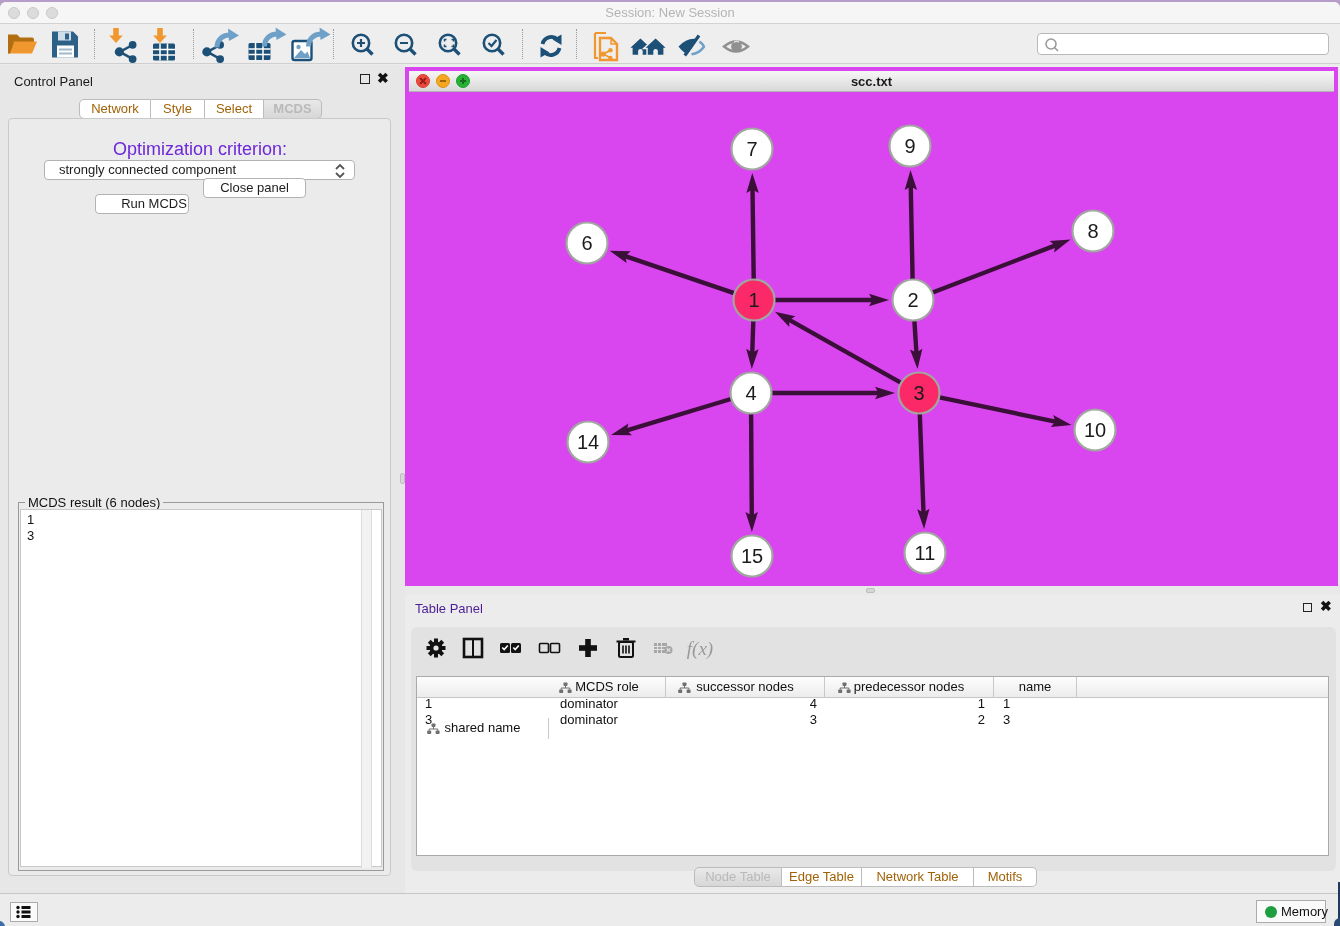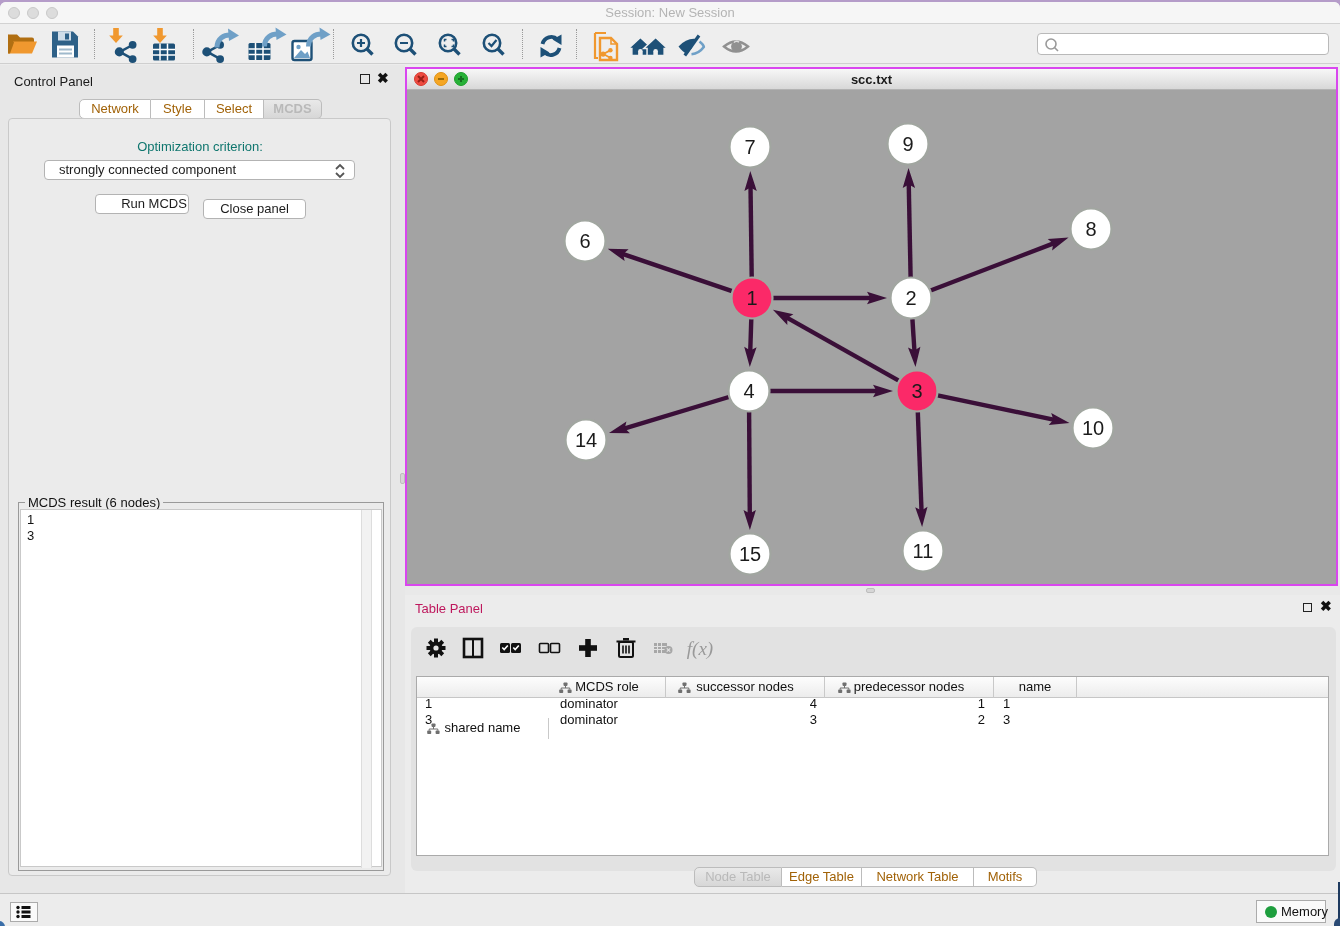--- a/index.html
+++ b/index.html
@@ -17,40 +17,40 @@
 #searchbox { position:absolute; left:1037px; top:9px; width:292px; height:22px; background:#fff; border:1px solid #b9b9b9; border-radius:4px; }
 
 #cpanel { position:absolute; left:0; top:63px; width:400px; height:828px; background:#e7e7e7; }
 #cpanel-hdr { position:absolute; left:14px; top:9px; font-size:13px; color:#1a1a1a; }
 .tabrow { position:absolute; display:flex; }
 .tab { height:20px; line-height:18px; font-size:13px; color:#a16207; background:#fff; border:1px solid #bcbcbc; border-left:none; padding:0; text-align:center; }
 .tab.first { border-left:1px solid #bcbcbc; border-radius:5px 0 0 5px; }
 .tab.last { border-radius:0 5px 5px 0; }
 .tab.sel { background:linear-gradient(#e9e9e9,#d7d7d7); color:#b9b9b9; }
 #cpane { position:absolute; left:8px; top:53px; width:383px; height:758px; background:#ebebeb; border:1px solid #c9c9c9; border-radius:4px; }
-#optlabel { position:absolute; left:0; top:74px; width:100%; text-align:center; font-size:13px; color:#0f766e; }
+#optlabel { position:absolute; left:0; top:74px; width:100%; text-align:center; font-size:18px; color:#6d28d9; }
 #optsel { position:absolute; left:44px; top:95px; width:311px; height:20px; background:#fff; border:1px solid #b3b3b3; border-radius:4px; font-size:13px; color:#1c1c1c; line-height:18px; padding-left:14px; }
 .btn { position:absolute; height:20px; background:#fff; border:1px solid #b3b3b3; border-radius:4px; font-size:13px; color:#1c1c1c; text-align:center; line-height:18px; }
 #groupbox { position:absolute; left:18px; top:437px; width:366px; height:369px; border:1px solid #9a9a9a; }
 #grouptitle { position:absolute; left:6px; top:-8px; background:#ebebeb; padding:0 3px; font-size:13px; color:#111; }
 #mcdslist { position:absolute; left:1px; top:6px; width:362px; height:358px; background:#fff; border:1px solid #c9c9c9; font-size:13px; color:#111; }
 #mcdssb { position:absolute; right:9px; top:0px; width:11px; height:358px; background:#f2f2f2; border-left:1px solid #ddd; border-right:1px solid #ddd; }
 
-#netwin { position:absolute; left:405px; top:65px; width:933px; height:519px; border:2px solid #d946ef; background:#a3a3a3; }
+#netwin { position:absolute; left:405px; top:65px; width:933px; height:519px; border:4px solid #d946ef; background:#d946ef; }
 #nettitle { position:absolute; left:0; top:0; width:100%; height:21px; background:linear-gradient(#f7f7f7,#d8d8d8); border-bottom:1px solid #b3b3b3; }
 .mac { position:absolute; top:3px; width:14px; height:14px; border-radius:50%; }
 #netname { position:absolute; top:3px; width:100%; text-align:center; font-size:13px; font-weight:bold; color:#1a1a1a; }
 
 #vsplit { position:absolute; left:400px; top:63px; width:5px; height:828px; background:#e7e7e7; }
 #vhandle { position:absolute; left:0px; top:408px; width:5px; height:11px; background:#d6d6d6; border:1px solid #bdbdbd; border-radius:2px; }
 #hsplit { position:absolute; left:405px; top:584px; width:935px; height:9px; background:#e9e9e9; }
 #hhandle { position:absolute; left:461px; top:2px; width:9px; height:5px; background:#d6d6d6; border:1px solid #bdbdbd; border-radius:2px; }
 
 #tpanel { position:absolute; left:405px; top:593px; width:935px; height:298px; background:#ececec; }
-#tpanel-hdr { position:absolute; left:10px; top:6px; font-size:13px; color:#be185d; }
+#tpanel-hdr { position:absolute; left:10px; top:6px; font-size:13px; color:#4c1d95; }
 #ttoolbar { position:absolute; left:6px; top:32px; width:925px; height:244px; background:#e2e2e2; border-radius:6px; }
 #ttable { position:absolute; left:11px; top:81px; width:913px; height:180px; background:#fff; border:1px solid #aaaaaa; }
 #thead { position:absolute; left:0; top:0; width:100%; height:21px; background:linear-gradient(#fdfdfd,#ececec); border-bottom:1px solid #c6c6c6; }
 .hcell { position:absolute; top:0; height:21px; border-right:1px solid #c9c9c9; font-size:13px; color:#111; text-align:center; line-height:20px; }
 .hicon { position:absolute; top:5px; }
 .trow { position:absolute; font-size:13px; color:#111; height:16px; line-height:16px; }
 
 #btabs { position:absolute; left:289px; top:272px; display:flex; }
 
 #statusbar { position:absolute; left:0; top:891px; width:1340px; height:35px; background:#ececec; border-top:1px solid #c6c6c6; }
@@ -230,21 +230,21 @@
       <div class="tab" style="width:59px;">Select</div>
       <div class="tab last sel" style="width:58px;font-weight:bold;">MCDS</div>
     </div>
     <div id="cpane"></div>
     <div id="optlabel">Optimization criterion:</div>
     <div id="optsel">strongly connected component<svg width="12" height="16" viewBox="0 0 12 16" style="position:absolute;right:8px;top:2px;">
           <path d="M2,6 L6,2 L10,6" fill="none" stroke="#555" stroke-width="1.8"></path>
           <path d="M2,10 L6,14 L10,10" fill="none" stroke="#555" stroke-width="1.8"></path>
         </svg></div>
     <div class="btn" style="left:95px;top:129px;width:94px;padding-left:24px;">Run MCDS</div>
-    <div class="btn" style="left:203px;top:134px;width:103px;">Close panel</div>
+    <div class="btn" style="left:203px;top:113px;width:103px;">Close panel</div>
     <div id="groupbox">
       <div id="grouptitle">MCDS result (6 nodes)</div>
       <div id="mcdslist">
         <div style="padding:2px 0 0 6px;">1</div>
         <div style="padding:1px 0 0 6px;">3</div>
         <div id="mcdssb"></div>
       </div>
     </div>
   </div>
 

